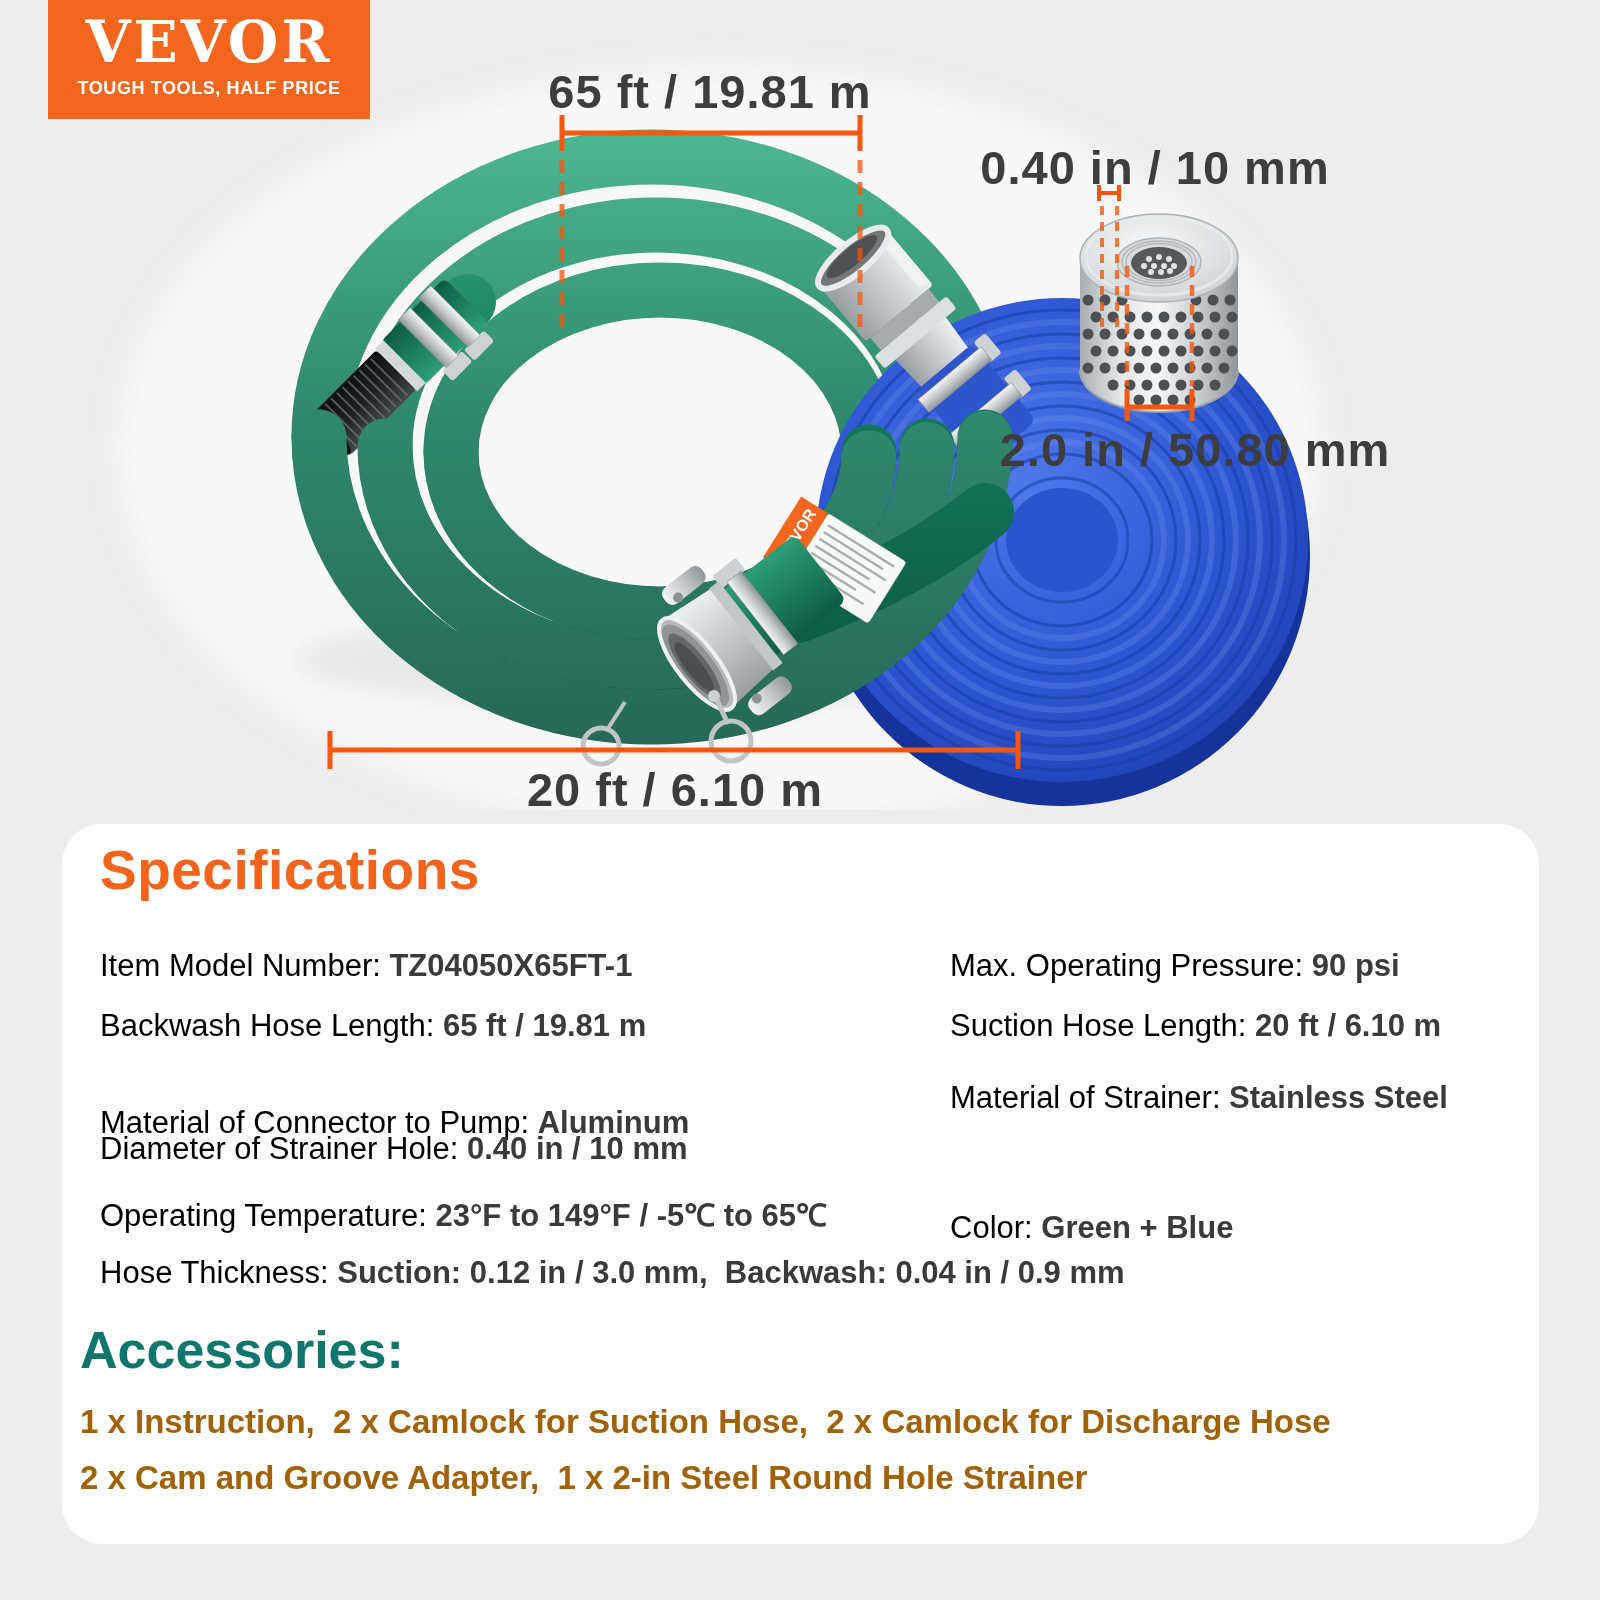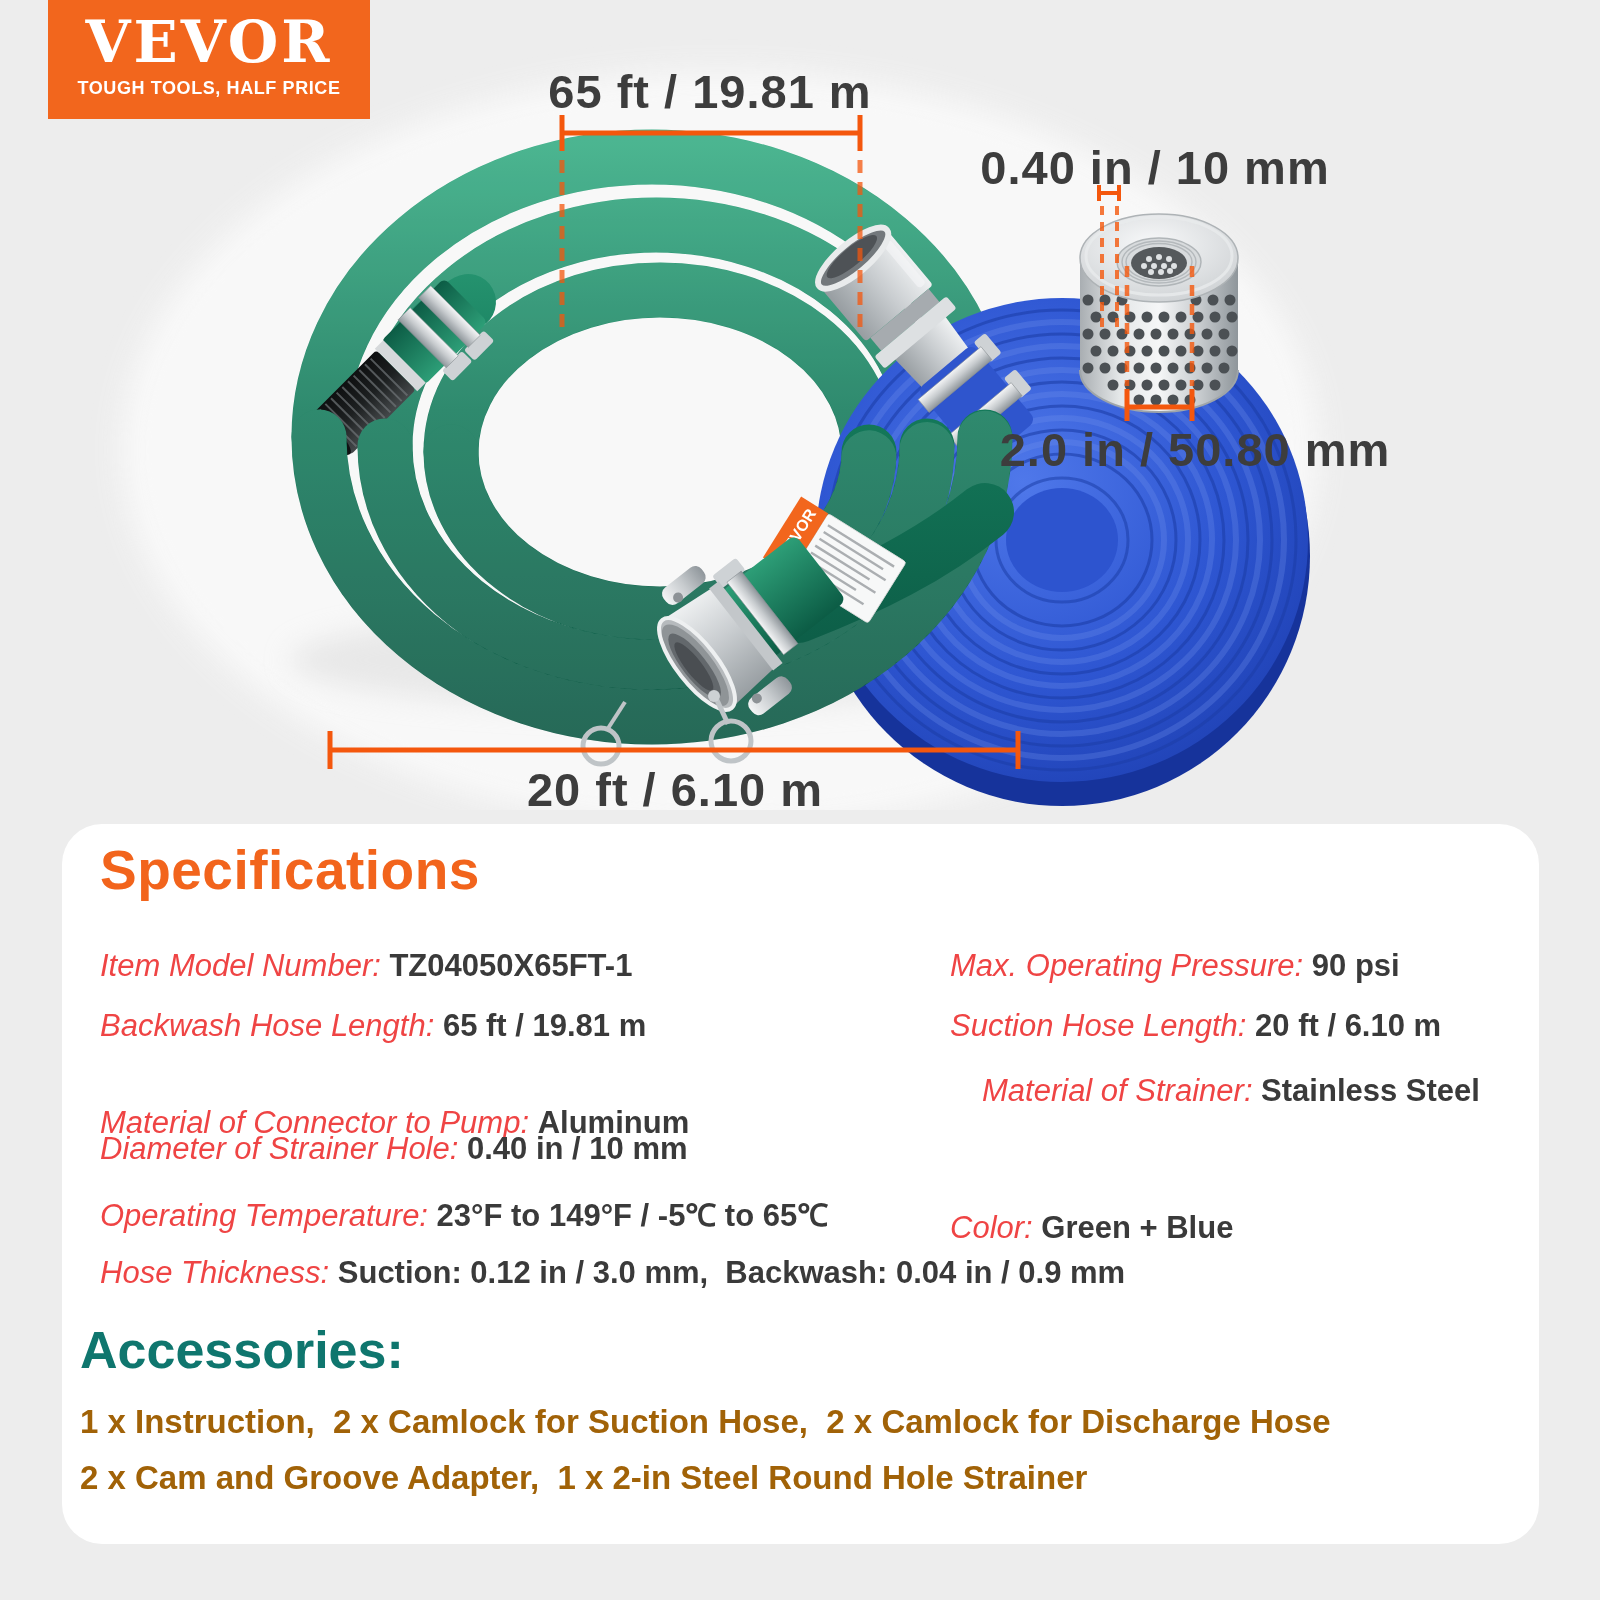--- a/index.html
+++ b/index.html
@@ -18,21 +18,21 @@
   .dim-label{position:absolute;font-size:47px;font-weight:bold;color:#3d3d3d;text-align:center;letter-spacing:1px;white-space:nowrap;}
   .dim-backwash{left:450px;top:64px;width:520px;}
   .dim-hole{left:940px;top:140px;width:430px;}
   .dim-id{left:960px;top:422px;width:470px;}
   .dim-suction{left:420px;top:762px;width:510px;}
 
   
   .card{position:absolute;left:62px;top:824px;width:1477px;height:720px;background:#fff;border-radius:40px;}
   .sec-title{position:absolute;left:38px;font-size:55px;font-weight:bold;color:#f2641c;letter-spacing:.5px;}
   .spec-row{position:absolute;font-size:31px;line-height:40px;white-space:nowrap;}
-  .spec-row .lbl{color:#ef4444;font-style:italic;}
+  .spec-row .lbl{color:#000000;}
   .spec-row .val{color:#3a3a3a;font-weight:bold;white-space:pre-wrap;}
   .col-l{left:38px;}
   .col-r{left:888px;}
   .acc-title{position:absolute;left:18px;font-size:52px;font-weight:bold;color:#0f766e;}
   .acc-line{position:absolute;left:18px;font-size:33px;font-weight:bold;color:#a16207;white-space:pre-wrap;}
 </style>
 </head>
 <body>
 
 <div class="stage">
@@ -323,21 +323,21 @@
   <div class="card">
     <div class="sec-title" style="top:14px;">Specifications</div>
 
     <div class="spec-row col-l" style="top:122px;"><span class="lbl">Item Model Number: </span><span class="val">TZ04050X65FT-1</span></div>
     <div class="spec-row col-r" style="top:122px;"><span class="lbl">Max. Operating Pressure: </span><span class="val">90 psi</span></div>
 
     <div class="spec-row col-l" style="top:182px;"><span class="lbl">Backwash Hose Length: </span><span class="val">65 ft / 19.81 m</span></div>
     <div class="spec-row col-r" style="top:182px;"><span class="lbl">Suction Hose Length: </span><span class="val">20 ft / 6.10 m</span></div>
 
     <div class="spec-row col-l" style="top:247px;margin-top:32px;"><span class="lbl">Material of Connector to Pump: </span><span class="val">Aluminum</span></div>
-    <div class="spec-row col-r" style="top:247px;margin-left:32px;"><span class="lbl">Material of Strainer: </span><span class="val">Stainless Steel</span></div>
+    <div class="spec-row col-r" style="top:254px;"><span class="lbl">Material of Strainer: </span><span class="val">Stainless Steel</span></div>
 
     <div class="spec-row col-l" style="top:305px;"><span class="lbl">Diameter of Strainer Hole: </span><span class="val">0.40 in / 10 mm</span></div>
 
     <div class="spec-row col-l" style="top:372px;"><span class="lbl">Operating Temperature: </span><span class="val">23°F to 149°F / -5℃ to 65℃</span></div>
     <div class="spec-row col-r" style="top:372px;margin-top:12px;"><span class="lbl">Color: </span><span class="val">Green + Blue</span></div>
 
     <div class="spec-row col-l" style="top:429px;"><span class="lbl">Hose Thickness: </span><span class="val">Suction: 0.12 in / 3.0 mm,  Backwash: 0.04 in / 0.9 mm</span></div>
 
     <div class="acc-title" style="top:496px;">Accessories:</div>
     <div class="acc-line" style="top:579px;">1 x Instruction,  2 x Camlock for Suction Hose,  2 x Camlock for Discharge Hose</div>

